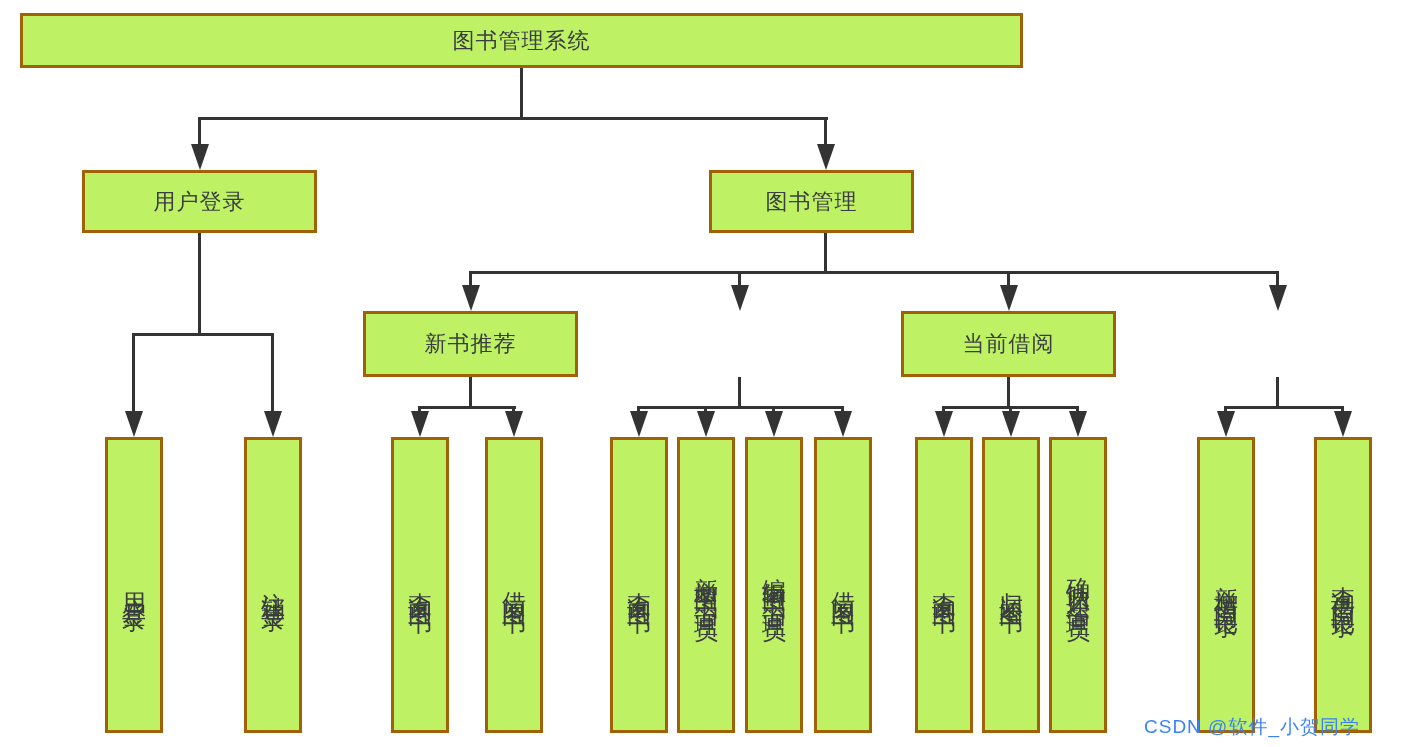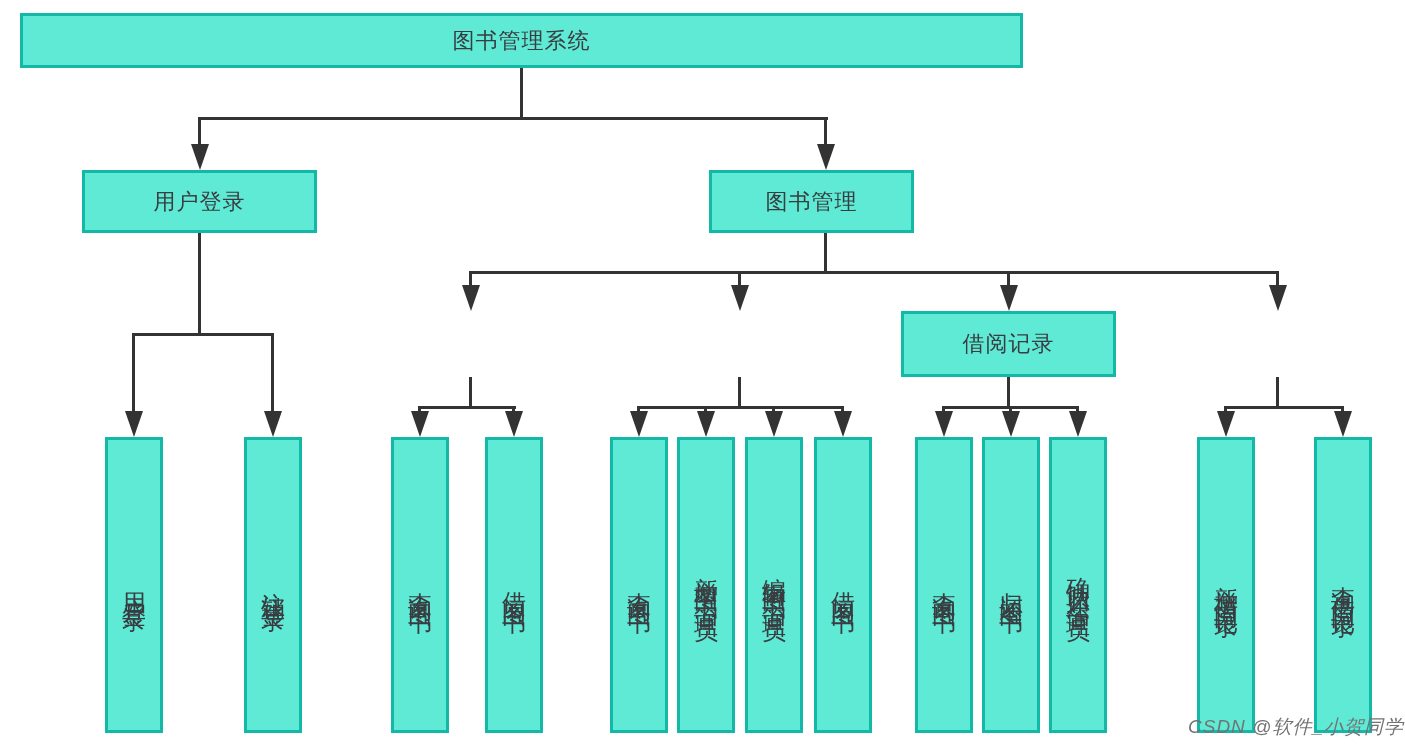--- a/index.html
+++ b/index.html
@@ -1,37 +1,37 @@
 <!DOCTYPE html>
 <html><head>
 <meta charset="utf-8">
 <style>
   html,body{margin:0;padding:0;background:#ffffff;}
   body{width:1405px;height:747px;overflow:hidden;font-family:"Liberation Sans","DejaVu Sans",sans-serif;}
   .diagram{position:relative;width:1405px;height:747px;background:#ffffff;}
   .box{
-    position:absolute;box-sizing:border-box;background:#5eead4;
-    border:3px solid #14b8a6;display:flex;align-items:center;justify-content:center;
+    position:absolute;box-sizing:border-box;background:#bef264;
+    border:3px solid #a16207;display:flex;align-items:center;justify-content:center;
     color:#393c40;font-size:22px;letter-spacing:1px;z-index:2;text-align:center;
   }
   .leaf span{
     writing-mode:vertical-rl;text-orientation:mixed;
     font-size:24px;letter-spacing:6px;line-height:1;
   }
   .vl,.hl{position:absolute;background:#333333;z-index:1;}
   .vl{width:3px;}
   .hl{height:3px;}
   .ar{
     position:absolute;width:0;height:0;z-index:1;
     border-left:9px solid transparent;border-right:9px solid transparent;
     border-top:26px solid #333333;
   }
   .watermark{
-    position:absolute;left:1188px;top:714px;z-index:5;
-    font-size:19px;color:#737373;white-space:nowrap;letter-spacing:1px;font-style:italic;
+    position:absolute;left:1144px;top:714px;z-index:5;
+    font-size:19px;color:#3b82f6;white-space:nowrap;letter-spacing:1px;
   }
 </style>
 </head>
 <body>
 
 <div class="diagram">
 
   <div class="box" style="left:20px;top:13px;width:1003px;height:55px">
     <span>图书管理系统</span>
   </div>
@@ -61,22 +61,25 @@
   <i class="hl" style="left:469px;top:271px;width:810px"></i>
   <i class="vl" style="left:469px;top:271px;height:16px"></i>
   <i class="ar" style="left:462px;top:285px"></i>
   <i class="vl" style="left:738px;top:271px;height:16px"></i>
   <i class="ar" style="left:731px;top:285px"></i>
   <i class="vl" style="left:1007px;top:271px;height:16px"></i>
   <i class="ar" style="left:1000px;top:285px"></i>
   <i class="vl" style="left:1276px;top:271px;height:16px"></i>
   <i class="ar" style="left:1269px;top:285px"></i>
 
+  <div class="box" style="left:363px;top:311px;width:215px;height:66px">
+    <span>新书推荐</span>
+  </div>
   <div class="box" style="left:901px;top:311px;width:215px;height:66px">
-    <span>借阅记录</span>
+    <span>当前借阅</span>
   </div>
 
   <i class="vl" style="left:469px;top:377px;height:32px"></i>
   <i class="hl" style="left:418px;top:406px;width:98px"></i>
   <i class="vl" style="left:418px;top:406px;height:8px"></i>
   <i class="ar" style="left:411px;top:411px"></i>
   <i class="vl" style="left:512px;top:406px;height:8px"></i>
   <i class="ar" style="left:505px;top:411px"></i>
 
   <i class="vl" style="left:738px;top:377px;height:32px"></i>

